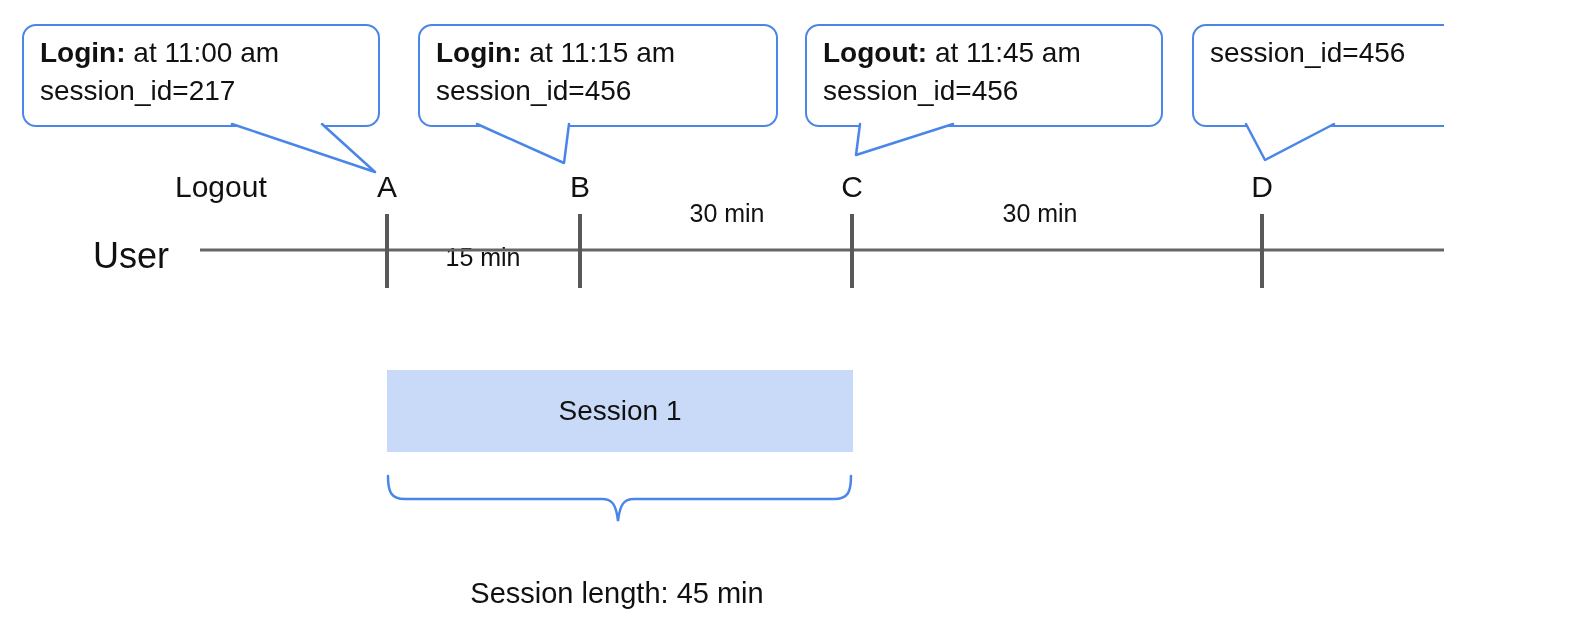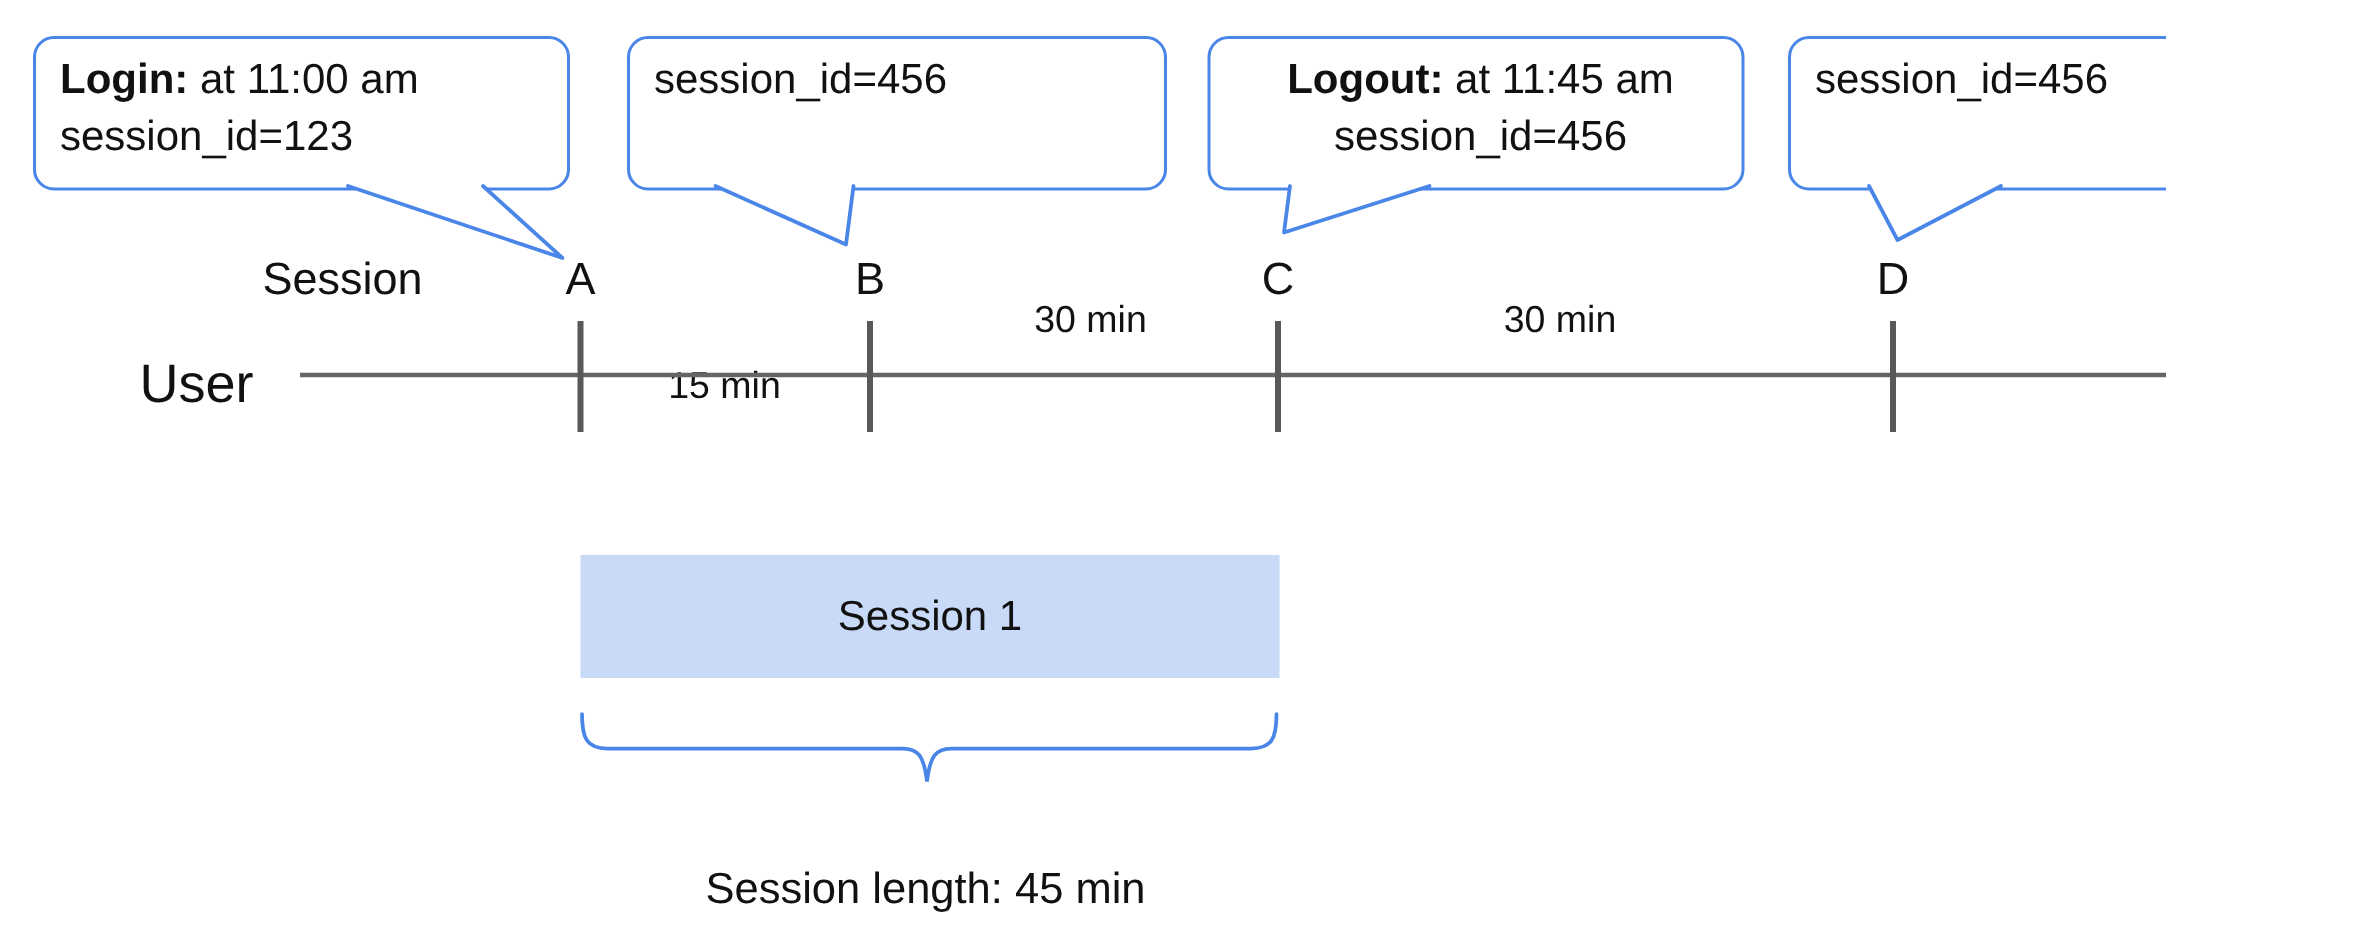--- a/index.html
+++ b/index.html
@@ -16,21 +16,21 @@
 
   
   .callout{
     position:absolute;top:24px;height:103px;background:#ffffff;
     border:2.5px solid var(--accent-blue);border-radius:14px;
     padding:8px 10px 0 16px;font-size:28px;line-height:38px;z-index:1;
   }
   .callout .b{font-weight:bold;}
   #callout-0{left:22px;width:358px;}
   #callout-1{left:418px;width:360px;}
-  #callout-2{left:805px;width:358px;text-align:center;}
+  #callout-2{left:805px;width:358px;}
   #callout-3{left:1192px;width:360px;}
 
   
   #overlay{position:absolute;left:0;top:0;z-index:2;pointer-events:none;}
   .tail{fill:#ffffff;stroke:var(--accent-blue);stroke-width:2.5;stroke-linejoin:round;stroke-linecap:round;}
   .timeline-line{stroke:var(--timeline-gray);stroke-width:3;}
   .arrow-head{fill:var(--timeline-gray);}
   .tick{stroke:var(--tick-gray);stroke-width:4;}
   .brace{fill:none;stroke:var(--accent-blue);stroke-width:2.5;stroke-linecap:round;}
 
@@ -52,34 +52,35 @@
   }
   #session-length{left:617px;top:577px;font-size:29px;transform:translateX(-50%);}
 </style>
 </head>
 <body>
 
 <div id="stage">
 
   <div class="callout" id="callout-0">
     <div><span class="b">Login:</span><span> at 11:00 am</span></div>
-    <div>session_id=123</div>
+    <div>session_id=217</div>
   </div>
   <div class="callout" id="callout-1">
+    <div><span class="b">Login:</span><span> at 11:15 am</span></div>
     <div>session_id=456</div>
   </div>
   <div class="callout" id="callout-2">
     <div><span class="b">Logout:</span><span> at 11:45 am</span></div>
     <div>session_id=456</div>
   </div>
   <div class="callout" id="callout-3">
     <div>session_id=456</div>
   </div>
 
-  <div class="lbl" id="events-label">Session</div>
+  <div class="lbl" id="events-label">Logout</div>
   <div class="lbl marker" id="marker-0">A</div>
   <div class="lbl marker" id="marker-1">B</div>
   <div class="lbl marker" id="marker-2">C</div>
   <div class="lbl marker" id="marker-3">D</div>
   <div class="lbl interval" id="interval-0">15 min</div>
   <div class="lbl interval" id="interval-1">30 min</div>
   <div class="lbl interval" id="interval-2">30 min</div>
   <div class="lbl" id="user-label">User</div>
 
   <div id="session-box">

